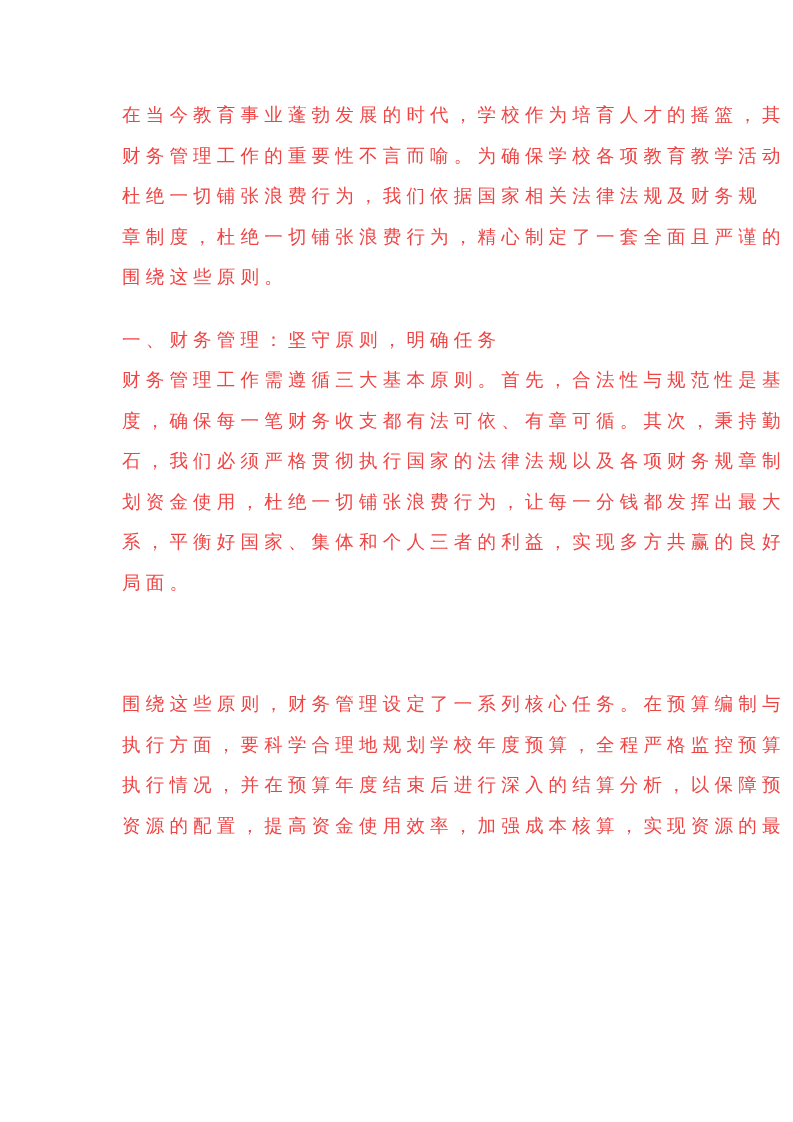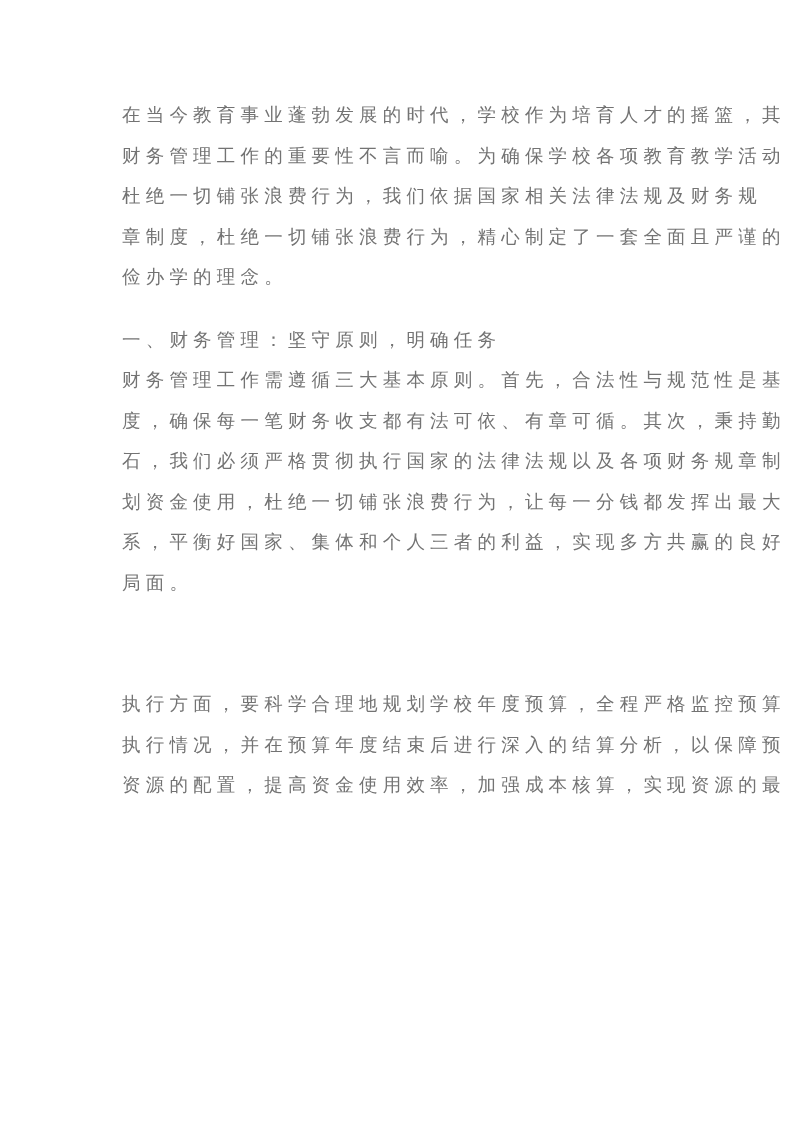--- a/index.html
+++ b/index.html
@@ -1,48 +1,49 @@
 <!DOCTYPE html>
 <html><head>
 <meta charset="utf-8">
 <style>
   html, body { margin: 0; padding: 0; background: #ffffff; }
   body { width: 793px; height: 1122px; position: relative; overflow: hidden; }
   .page { position: absolute; left: 0; top: 0; width: 793px; height: 1122px; background: #fff; }
   .content {
     position: absolute; left: 122px; top: 101px; width: 552px;
     font-family: "DejaVu Serif", "Liberation Serif", serif;
-    font-size: 18.5px; color: #737373; letter-spacing: 5.2px;
+    font-size: 18.5px; color: #ef4444; letter-spacing: 5.2px;
   }
   .line { height: 40.5px; line-height: 28px; white-space: nowrap; }
   .gap { height: 22px; }
   .gap2 { height: 81px; }
 </style>
 </head>
 <body>
 
 <div class="page">
   <div class="content">
     <div>
       <div class="line">在当今教育事业蓬勃发展的时代，学校作为培育人才的摇篮，其</div>
       <div class="line">财务管理工作的重要性不言而喻。为确保学校各项教育教学活动</div>
       <div class="line">杜绝一切铺张浪费行为，我们依据国家相关法律法规及财务规</div>
       <div class="line">章制度，杜绝一切铺张浪费行为，精心制定了一套全面且严谨的</div>
-      <div class="line">俭办学的理念。</div>
+      <div class="line">围绕这些原则。</div>
     </div>
     <div class="gap"></div>
     <div class="line">一、财务管理：坚守原则，明确任务</div>
     <div>
       <div class="line">财务管理工作需遵循三大基本原则。首先，合法性与规范性是基</div>
       <div class="line">度，确保每一笔财务收支都有法可依、有章可循。其次，秉持勤</div>
       <div class="line">石，我们必须严格贯彻执行国家的法律法规以及各项财务规章制</div>
       <div class="line">划资金使用，杜绝一切铺张浪费行为，让每一分钱都发挥出最大</div>
       <div class="line">系，平衡好国家、集体和个人三者的利益，实现多方共赢的良好</div>
       <div class="line">局面。</div>
     </div>
     <div class="gap2"></div>
     <div>
+      <div class="line">围绕这些原则，财务管理设定了一系列核心任务。在预算编制与</div>
       <div class="line">执行方面，要科学合理地规划学校年度预算，全程严格监控预算</div>
       <div class="line">执行情况，并在预算年度结束后进行深入的结算分析，以保障预</div>
       <div class="line">资源的配置，提高资金使用效率，加强成本核算，实现资源的最</div>
     </div>
   </div>
 </div>
 
 </body></html>

